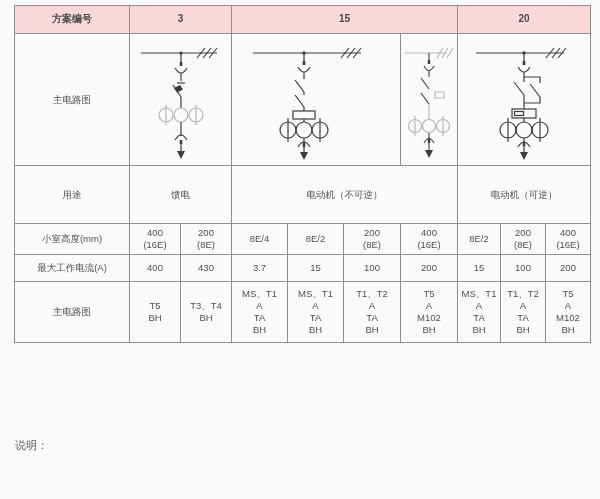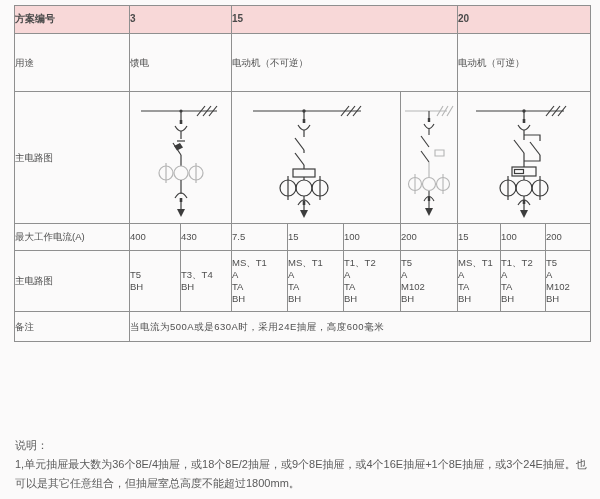--- a/index.html
+++ b/index.html
@@ -7,21 +7,21 @@
     --text:#4f4f4f; --diagram-dark:#3c3c3c; --diagram-gray:#b5b5b5;
   }
   html,body{margin:0;padding:0;}
   body{
     width:600px;height:499px;background:var(--page-bg);position:relative;
     font-family:"Liberation Sans","DejaVu Sans",sans-serif;color:var(--text);
     overflow:hidden;
   }
   table.spec{border-collapse:collapse;table-layout:fixed;position:absolute;left:14px;top:5px;}
   table.spec td{
-    border:1px solid var(--border);vertical-align:middle;
+    border:1px solid var(--border);text-align:center;vertical-align:middle;
     font-size:9.5px;color:var(--text);padding:0;line-height:1.25;overflow:hidden;
   }
   tr.hdr td{background:var(--header-bg);font-weight:bold;font-size:10px;color:#4a4a4a;}
   td.pre{white-space:pre-line;}
   td.comp{white-space:pre-line;font-size:9px;line-height:1.18;}
   td.diag{vertical-align:middle;text-align:center;}
   td.remark-val{font-size:10px;letter-spacing:.5px;}
   .foot{position:absolute;left:15px;top:436px;width:577px;font-size:11px;line-height:1.72;color:#5a5a5a;}
   svg{display:block;margin:0 auto;}
 </style>
@@ -41,27 +41,20 @@
       <col style="width:45px">
       <col style="width:45px">
   </colgroup>
 
   <tbody>
       <tr class="hdr" style="height:28px">
     <td>方案编号</td>
     <td colspan="2">3</td>
     <td colspan="4">15</td>
     <td colspan="3">20</td>
-  </tr>
-
-  <tr style="height:58px">
-    <td>用途</td>
-    <td colspan="2">馈电</td>
-    <td colspan="4">电动机（不可逆）</td>
-    <td colspan="3">电动机（可逆）</td>
   </tr>
 
   <tr style="height:132px">
     <td>主电路图</td>
 
     <td colspan="2" class="diag">
       <svg width="100" height="130" viewBox="0 0 100 130">
         <g stroke="var(--diagram-dark)" fill="none" stroke-width="1.2">
           <path d="M10 18 H86"></path>
           <path d="M66 23 L74 13 M72 23 L80 13 M78 23 L86 13"></path>
@@ -174,28 +167,53 @@
           <path d="M64 103 V107"></path>
           <path d="M58 112 Q64 102 70 112"></path>
           <path d="M64 107 V111" stroke-width="2.6"></path>
               <path d="M64 111 V117"></path>
         </g>
         <path d="M60 117 H68 L64 125 Z" fill="var(--diagram-dark)"></path>
       </svg>
     </td>
   </tr>
 
-
-
+  <tr style="height:58px">
+    <td>用途</td>
+    <td colspan="2">馈电</td>
+    <td colspan="4">电动机（不可逆）</td>
+    <td colspan="3">电动机（可逆）</td>
+  </tr>
+
+
+
+  <tr style="height:31px">
+    <td>小室高度(mm)</td>
+    <td class="pre">400
+(16E)</td>
+    <td class="pre">200
+(8E)</td>
+    <td class="pre">8E/4</td>
+    <td class="pre">8E/2</td>
+    <td class="pre">200
+(8E)</td>
+    <td class="pre">400
+(16E)</td>
+    <td class="pre">8E/2</td>
+    <td class="pre">200
+(8E)</td>
+    <td class="pre">400
+(16E)</td>
+  </tr>
 
   <tr style="height:27px">
     <td>最大工作电流(A)</td>
     <td>400</td>
     <td>430</td>
-    <td>7.5</td>
+    <td>3.7</td>
     <td>15</td>
     <td>100</td>
     <td>200</td>
     <td>15</td>
     <td>100</td>
     <td>200</td>
   </tr>
 
   <tr style="height:61px">
     <td>主电路图</td>
@@ -226,23 +244,18 @@
     <td class="comp">T1、T2
 A
 TA
 BH</td>
     <td class="comp">T5
 A
 M102
 BH</td>
   </tr>
 
-  <tr style="height:30px">
-    <td>备注</td>
-    <td colspan="9" class="remark-val">当电流为500A或是630A时，采用24E抽屉，高度600毫米</td>
-  </tr>
 </tbody>
   </table>
 
 <div class="foot">
   <div>说明：</div>
-  <div>1,单元抽屉最大数为36个8E/4抽屉，或18个8E/2抽屉，或9个8E抽屉，或4个16E抽屉+1个8E抽屉，或3个24E抽屉。也可以是其它任意组合，但抽屉室总高度不能超过1800mm。</div>
 </div>
 
 </body></html>

